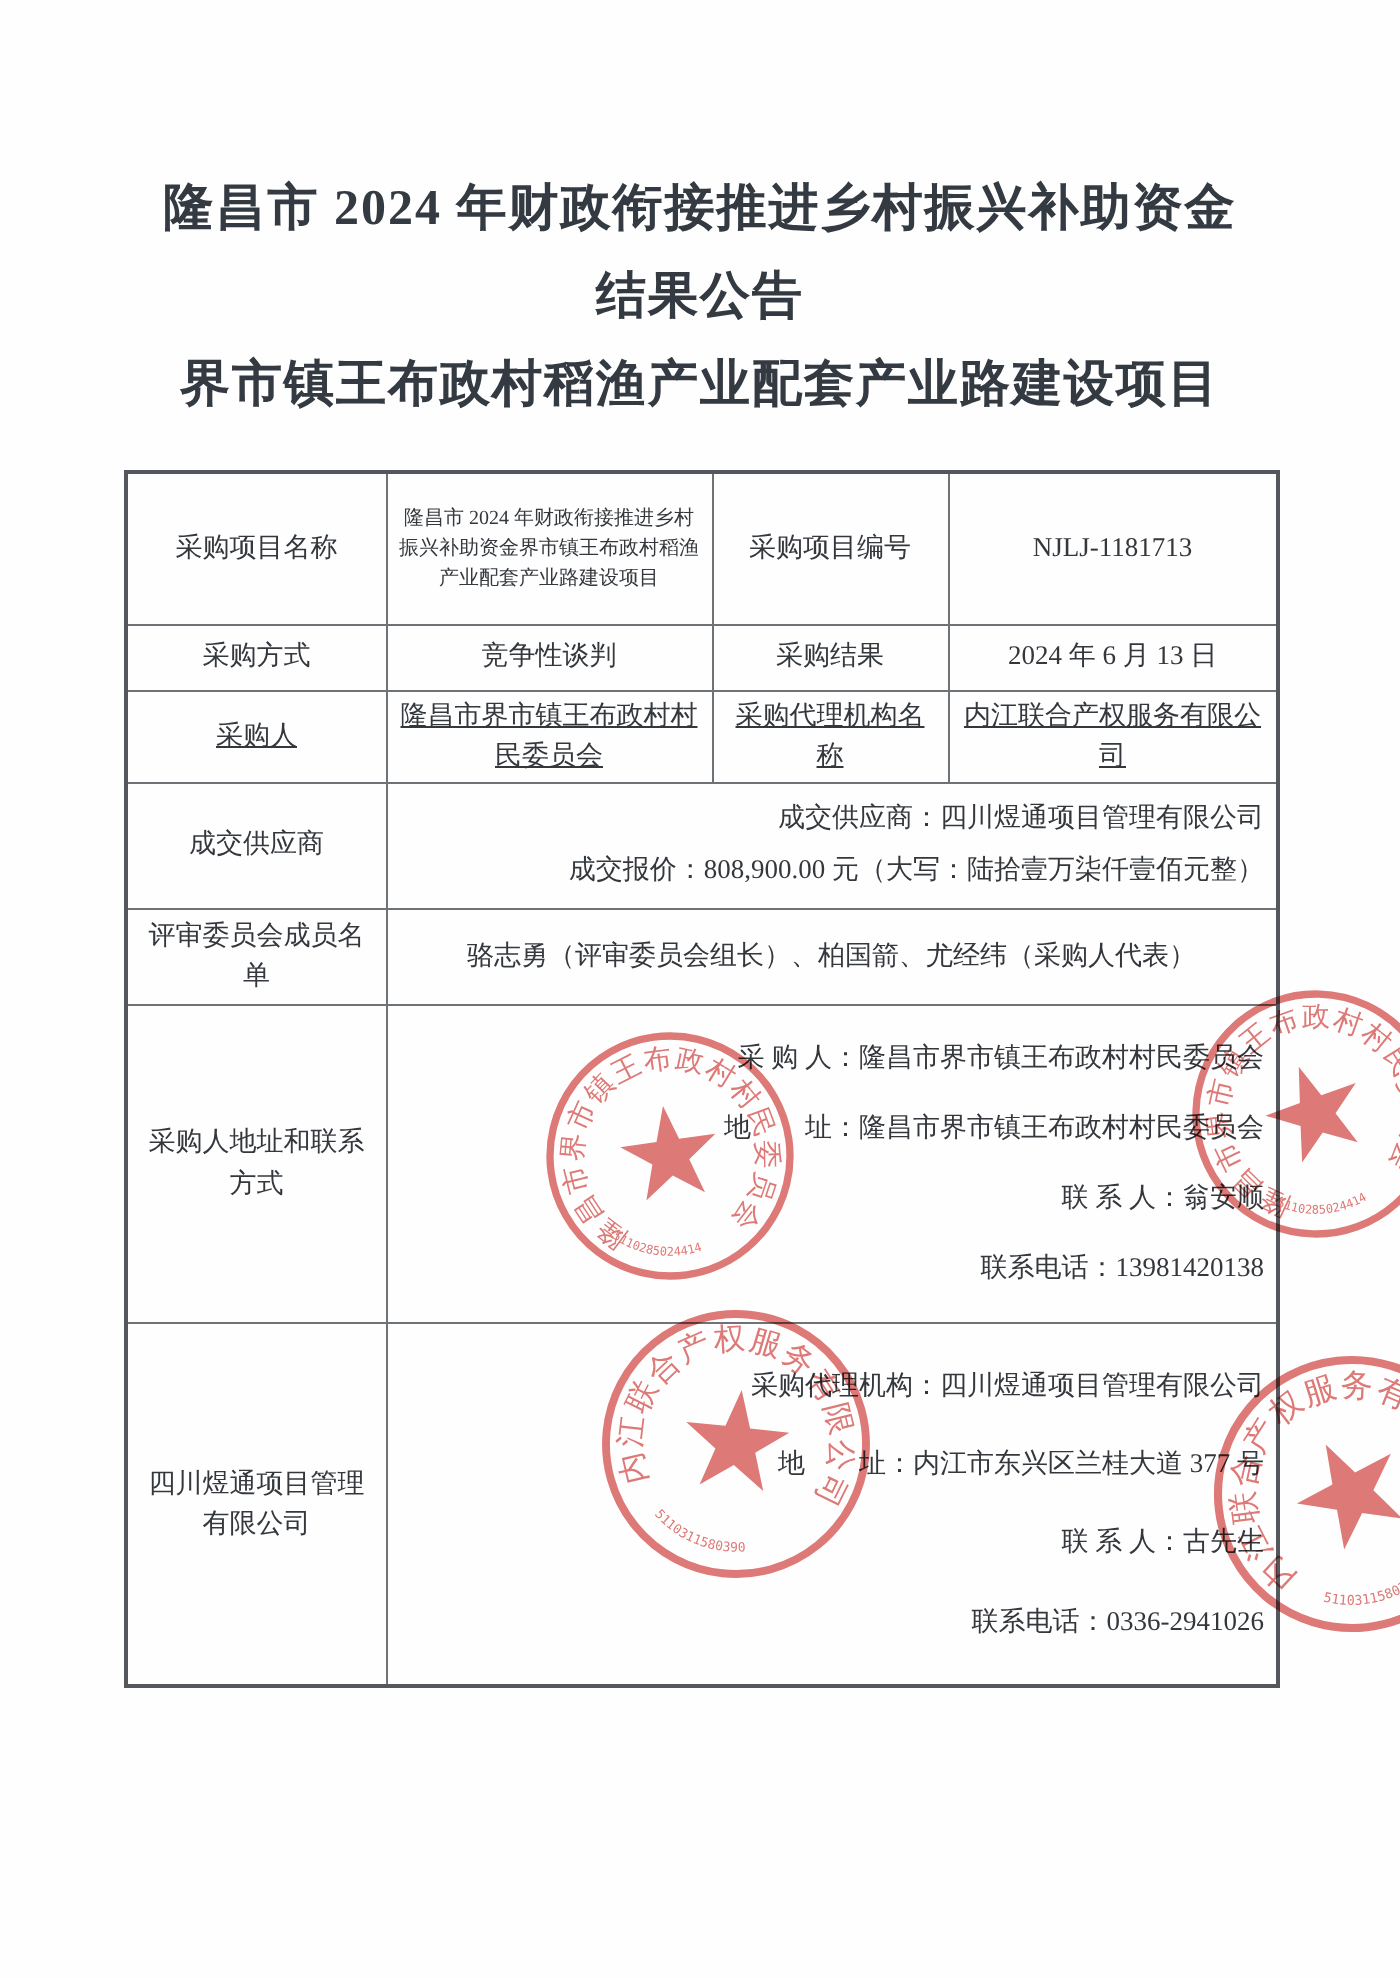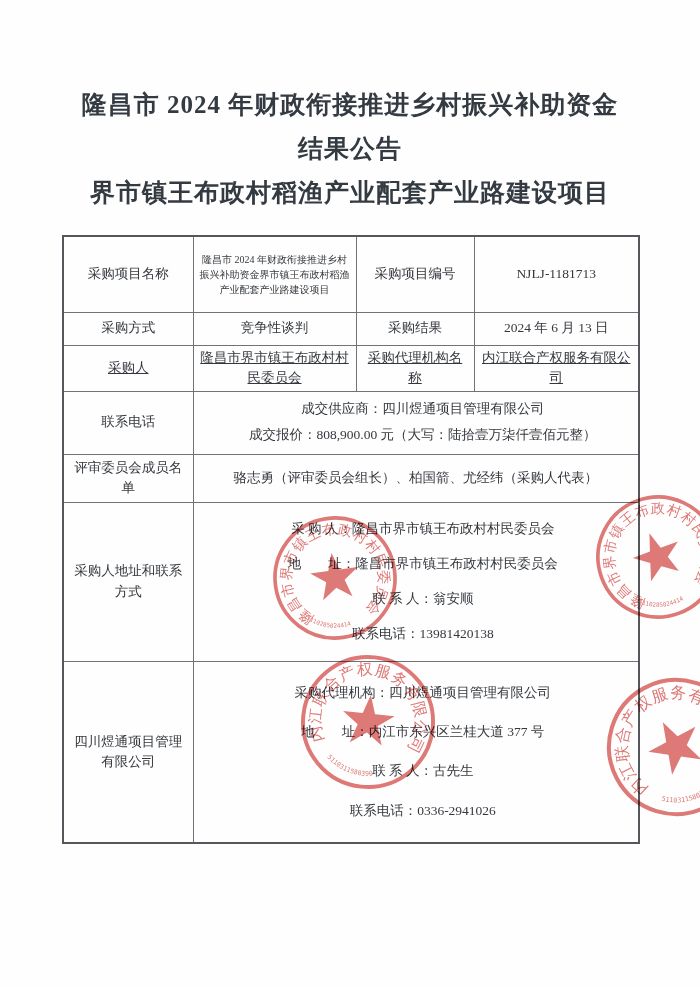--- a/index.html
+++ b/index.html
@@ -26,21 +26,21 @@
   }
   table.doc td{
     border:1.5px solid #6f7377;
     padding:2px 6px;text-align:center;vertical-align:middle;line-height:1.5;
   }
   tr.r1{height:76px;} tr.r2{height:33px;} tr.r3{height:46px;text-decoration:underline;}
   tr.r4{height:62px;} tr.r5{height:48px;} tr.r6{height:158px;} tr.r7{height:182px;}
   td.pname{font-size:10px;line-height:1.45;padding:3px 5px;}
   td.narrowpad{padding:2px 24px;}
   td.leftcell{text-align:left;padding:0;}
-  .stack{display:flex;flex-direction:column;justify-content:space-evenly;text-align:center;padding-left:14px;}
+  .stack{display:flex;flex-direction:column;justify-content:space-evenly;text-align:right;padding-left:14px;}
   .stack.h4{height:58px;}
   .stack.h6{height:154px;}
   .stack.h7{height:176px;}
   .namescell{text-align:left;padding-left:22px;}
   .seal{position:absolute;mix-blend-mode:multiply;opacity:.78;pointer-events:none;}
 </style>
 </head>
 <body>
 
 <div class="page">
@@ -71,21 +71,21 @@
       <td>采购结果</td>
       <td>2024 年 6 月 13 日</td>
     </tr>
     <tr class="r3">
       <td>采购人</td>
       <td>隆昌市界市镇王布政村村民委员会</td>
       <td>采购代理机构名称</td>
       <td class="narrowpad">内江联合产权服务有限公司</td>
     </tr>
     <tr class="r4">
-      <td>联系电话</td>
+      <td>成交供应商</td>
       <td class="leftcell" colspan="3">
         <div class="stack h4">
           <div>成交供应商：四川煜通项目管理有限公司</div>
           <div>成交报价：808,900.00 元（大写：陆拾壹万柒仟壹佰元整）</div>
         </div>
       </td>
     </tr>
     <tr class="r5">
       <td>评审委员会成员名单</td>
       <td class="namescell" colspan="3">骆志勇（评审委员会组长）、柏国箭、尤经纬（采购人代表）</td>

